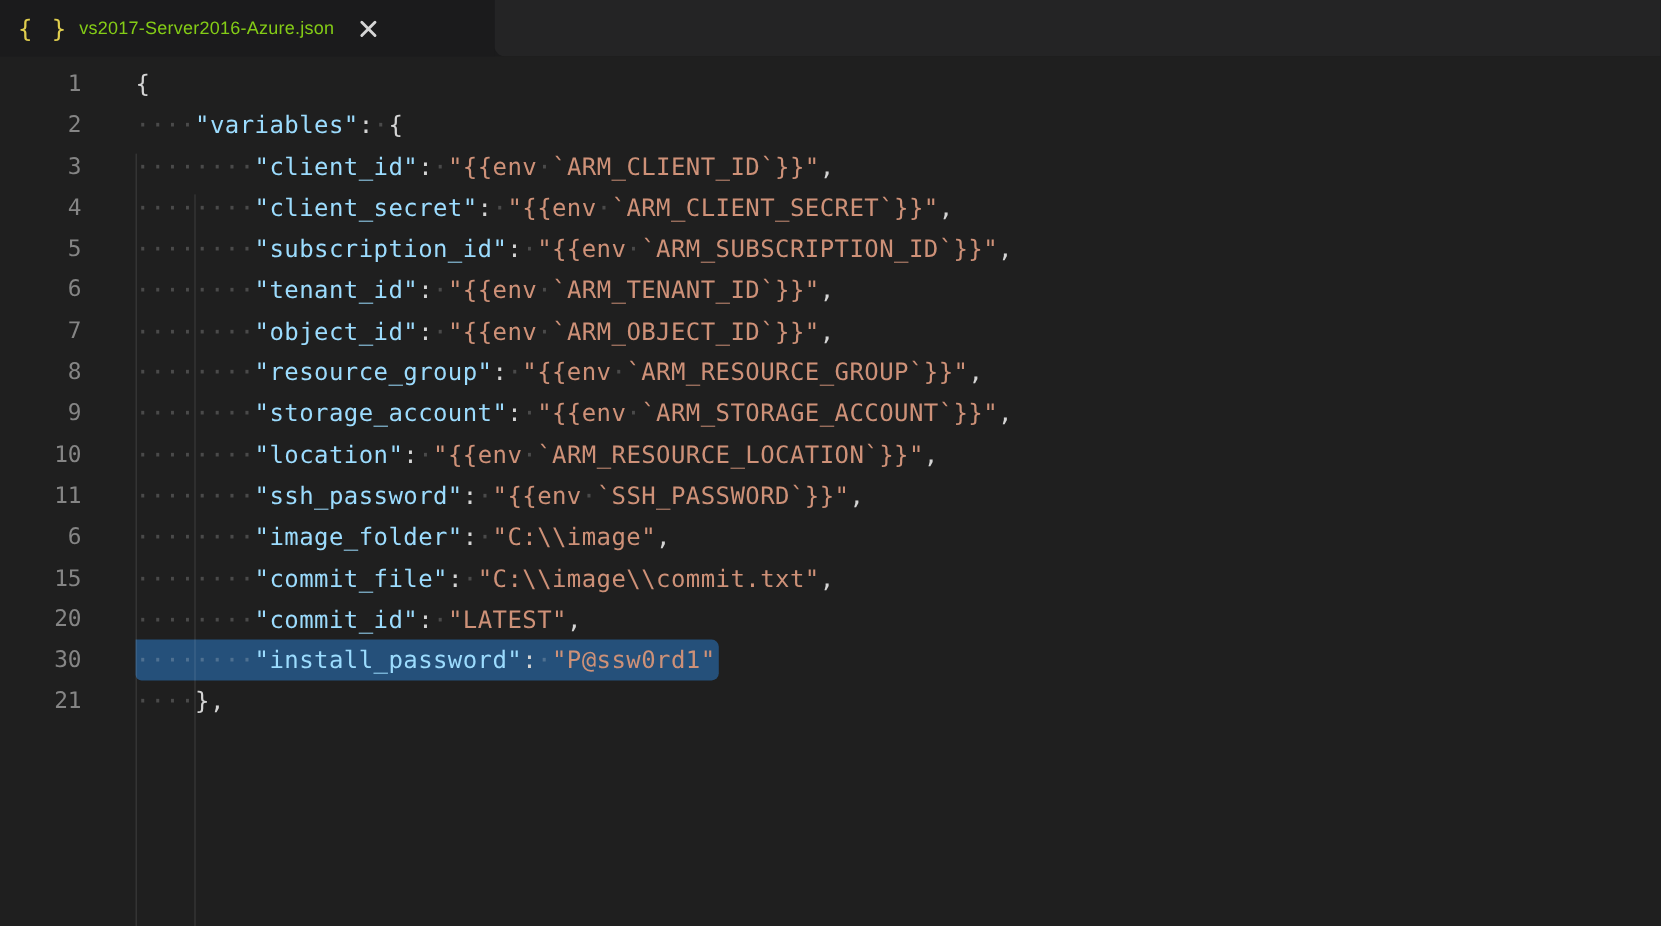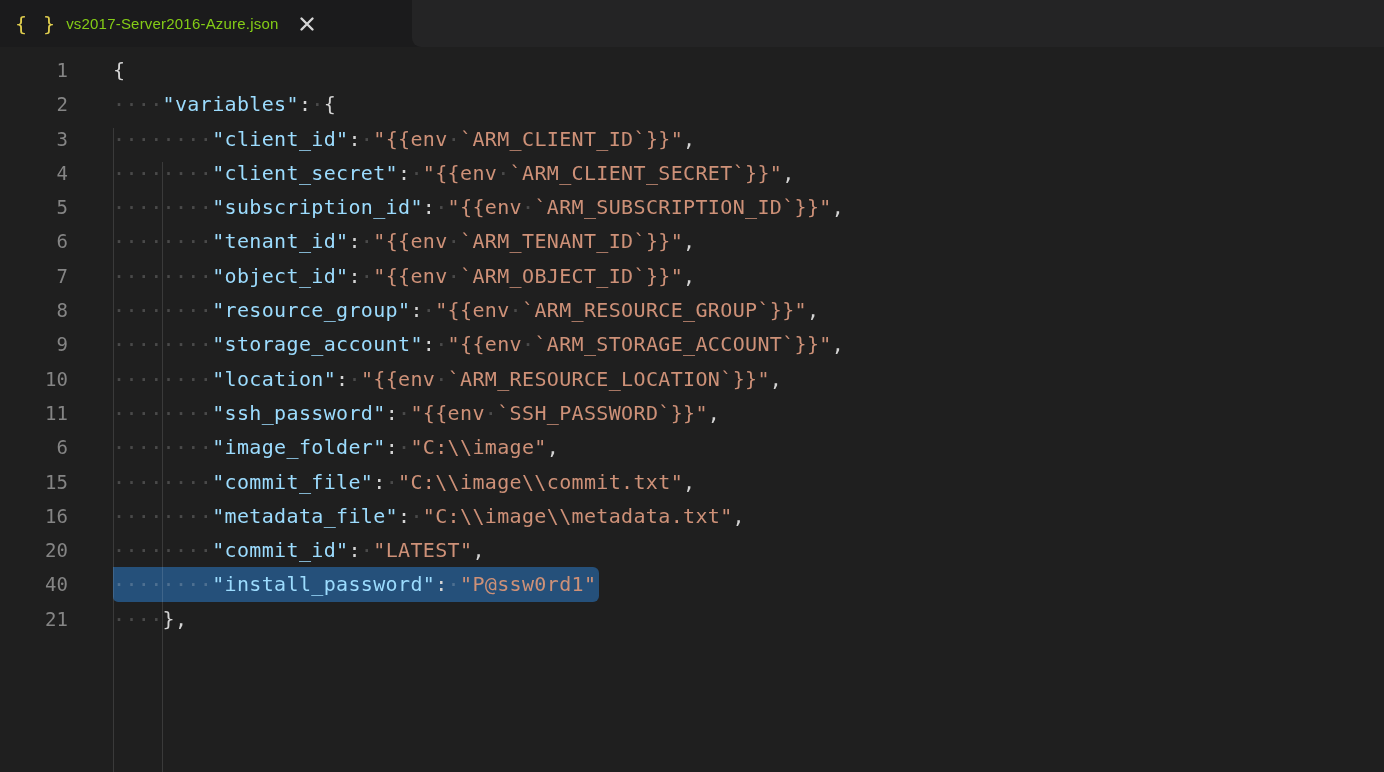--- a/index.html
+++ b/index.html
@@ -62,20 +62,19 @@
       <div class="line"><div class="lnum">4</div><div class="lcontent"><span><span class="t-ws">········</span><span class="t-key">"client_secret"</span><span class="t-p">:</span><span class="t-ws">·</span><span class="t-str">"{{env</span><span class="t-ws">·</span><span class="t-str">`ARM_CLIENT_SECRET`}}"</span><span class="t-p">,</span></span></div></div>
       <div class="line"><div class="lnum">5</div><div class="lcontent"><span><span class="t-ws">········</span><span class="t-key">"subscription_id"</span><span class="t-p">:</span><span class="t-ws">·</span><span class="t-str">"{{env</span><span class="t-ws">·</span><span class="t-str">`ARM_SUBSCRIPTION_ID`}}"</span><span class="t-p">,</span></span></div></div>
       <div class="line"><div class="lnum">6</div><div class="lcontent"><span><span class="t-ws">········</span><span class="t-key">"tenant_id"</span><span class="t-p">:</span><span class="t-ws">·</span><span class="t-str">"{{env</span><span class="t-ws">·</span><span class="t-str">`ARM_TENANT_ID`}}"</span><span class="t-p">,</span></span></div></div>
       <div class="line"><div class="lnum">7</div><div class="lcontent"><span><span class="t-ws">········</span><span class="t-key">"object_id"</span><span class="t-p">:</span><span class="t-ws">·</span><span class="t-str">"{{env</span><span class="t-ws">·</span><span class="t-str">`ARM_OBJECT_ID`}}"</span><span class="t-p">,</span></span></div></div>
       <div class="line"><div class="lnum">8</div><div class="lcontent"><span><span class="t-ws">········</span><span class="t-key">"resource_group"</span><span class="t-p">:</span><span class="t-ws">·</span><span class="t-str">"{{env</span><span class="t-ws">·</span><span class="t-str">`ARM_RESOURCE_GROUP`}}"</span><span class="t-p">,</span></span></div></div>
       <div class="line"><div class="lnum">9</div><div class="lcontent"><span><span class="t-ws">········</span><span class="t-key">"storage_account"</span><span class="t-p">:</span><span class="t-ws">·</span><span class="t-str">"{{env</span><span class="t-ws">·</span><span class="t-str">`ARM_STORAGE_ACCOUNT`}}"</span><span class="t-p">,</span></span></div></div>
       <div class="line"><div class="lnum">10</div><div class="lcontent"><span><span class="t-ws">········</span><span class="t-key">"location"</span><span class="t-p">:</span><span class="t-ws">·</span><span class="t-str">"{{env</span><span class="t-ws">·</span><span class="t-str">`ARM_RESOURCE_LOCATION`}}"</span><span class="t-p">,</span></span></div></div>
       <div class="line"><div class="lnum">11</div><div class="lcontent"><span><span class="t-ws">········</span><span class="t-key">"ssh_password"</span><span class="t-p">:</span><span class="t-ws">·</span><span class="t-str">"{{env</span><span class="t-ws">·</span><span class="t-str">`SSH_PASSWORD`}}"</span><span class="t-p">,</span></span></div></div>
       <div class="line"><div class="lnum">6</div><div class="lcontent"><span><span class="t-ws">········</span><span class="t-key">"image_folder"</span><span class="t-p">:</span><span class="t-ws">·</span><span class="t-str">"C:\\image"</span><span class="t-p">,</span></span></div></div>
       <div class="line"><div class="lnum">15</div><div class="lcontent"><span><span class="t-ws">········</span><span class="t-key">"commit_file"</span><span class="t-p">:</span><span class="t-ws">·</span><span class="t-str">"C:\\image\\commit.txt"</span><span class="t-p">,</span></span></div></div>
-      <div class="line"><div class="lnum">16</div><div class="lcontent"><span><span class="t-ws">········</span><span class="t-key">"metadata_file"</span><span class="t-p">:</span><span class="t-ws">·</span><span class="t-str">"C:\\image\\metadata.txt"</span><span class="t-p">,</span></span></div></div>
       <div class="line"><div class="lnum">20</div><div class="lcontent"><span><span class="t-ws">········</span><span class="t-key">"commit_id"</span><span class="t-p">:</span><span class="t-ws">·</span><span class="t-str">"LATEST"</span><span class="t-p">,</span></span></div></div>
-      <div class="line sel-last"><div class="lnum">40</div><div class="lcontent"><span class="sel" style="padding-right: 3px;"><span class="t-ws">········</span><span class="t-key">"install_password"</span><span class="t-p">:</span><span class="t-ws">·</span><span class="t-str">"P@ssw0rd1"</span></span></div></div>
+      <div class="line sel-last"><div class="lnum">30</div><div class="lcontent"><span class="sel" style="padding-right: 3px;"><span class="t-ws">········</span><span class="t-key">"install_password"</span><span class="t-p">:</span><span class="t-ws">·</span><span class="t-str">"P@ssw0rd1"</span></span></div></div>
       <div class="line"><div class="lnum">21</div><div class="lcontent"><span><span class="t-ws">····</span><span class="t-p">},</span></span></div></div>
     </div>
   <div class="indent-guide guide-0"></div>
   <div class="indent-guide guide-1"></div>
 </div>
 
 </body></html>

